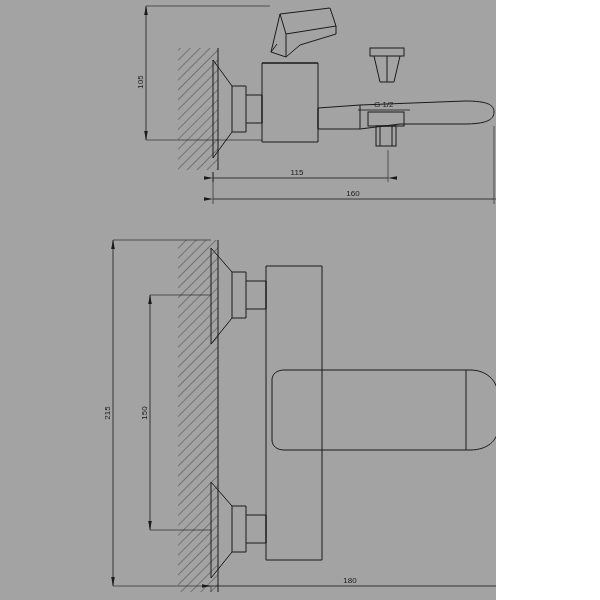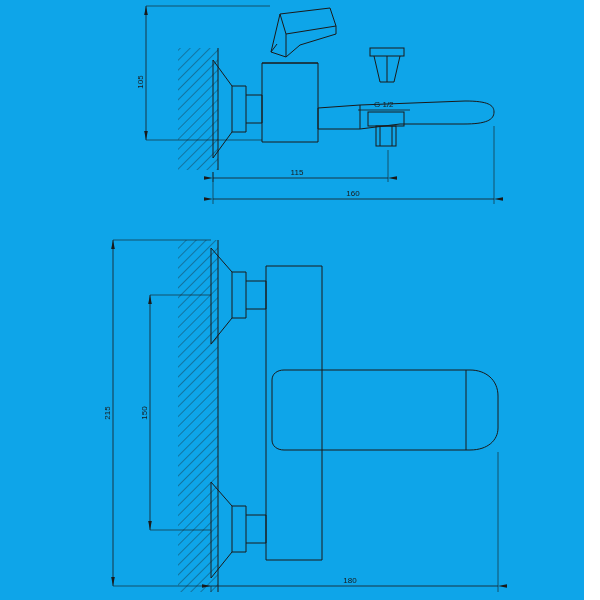--- a/index.html
+++ b/index.html
@@ -8,24 +8,24 @@
     background: #ffffff;
   }
   body {
     width: 600px;
     height: 600px;
     font-family: "Liberation Sans", sans-serif;
     color: #1a1a1a;
   }
   #stage {
     position: relative;
-    width: 584px;
+    width: 496px;
     height: 600px;
     overflow: hidden;
-    background: #0ea5e9;
+    background: #a3a3a3;
   }
   #drawing {
     position: absolute;
     left: 0;
     top: 0;
   }
   .dim-text {
     font-family: "Liberation Sans", sans-serif;
     font-size: 8px;
     fill: #1a1a1a;

